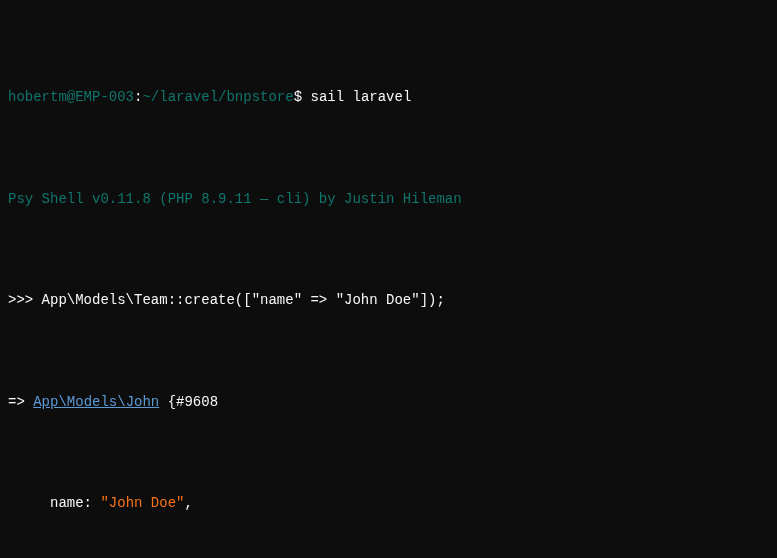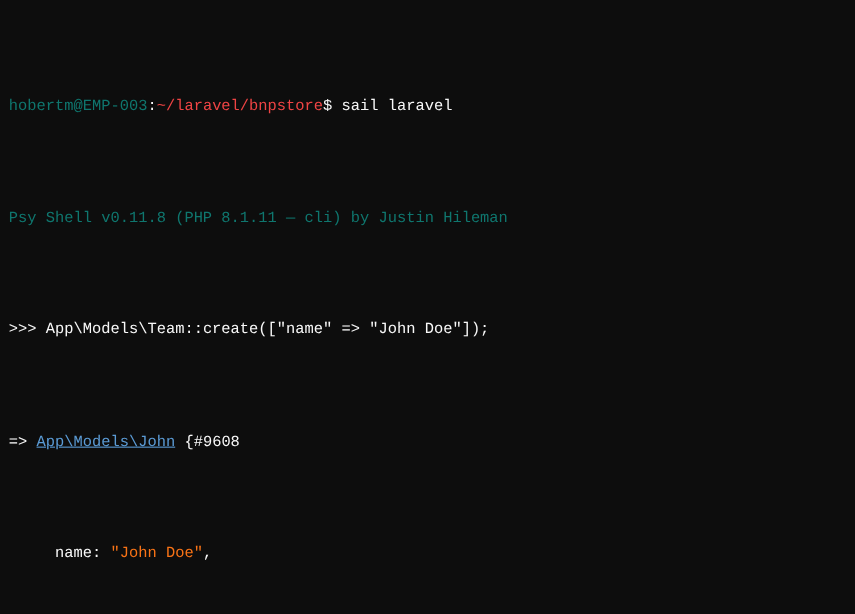--- a/index.html
+++ b/index.html
@@ -20,21 +20,21 @@
     }
 
     .terminal {
       width: 100%;
       height: 100%;
       color: #f8f8f8;
       white-space: pre;
     }
 
     .green { color: #0f766e; }
-    .cyan { color: #ef4444; }
+    .cyan { color: #0f766e; }
     .white { color: #f8f8f8; }
     .blue-underline { color: #5b9bd5; text-decoration: underline; }
     .orange { color: #f97316; }
 
     .line {
       display: block;
     }
 
     @keyframes blink {
       50% { opacity: 0; }
@@ -42,21 +42,21 @@
   </style>
 </head>
 <body>
 
 <div class="terminal">
 
   
   <span class="line"><span class="green">hobertm@EMP-003</span><span class="white">:</span><span class="cyan">~/laravel/bnpstore</span><span class="white">$ </span><span class="white">sail laravel</span></span>
 
   
-  <span class="line"><span class="green">Psy Shell v0.11.8 (PHP 8.1.11 — cli) by Justin Hileman</span></span>
+  <span class="line"><span class="green">Psy Shell v0.11.8 (PHP 8.9.11 — cli) by Justin Hileman</span></span>
 
   
   <span class="line"><span class="white">&gt;&gt;&gt; </span><span class="white">App\Models\Team::create(["name" =&gt; "John Doe"]);</span></span>
 
   
   <span class="line"><span class="white">=&gt; </span><span class="blue-underline">App\Models\John</span><span class="white"> {#9608</span></span>
 
   
   <span class="line"><span class="white">     name: </span><span class="orange">"John Doe"</span><span class="white">,</span></span>
 

